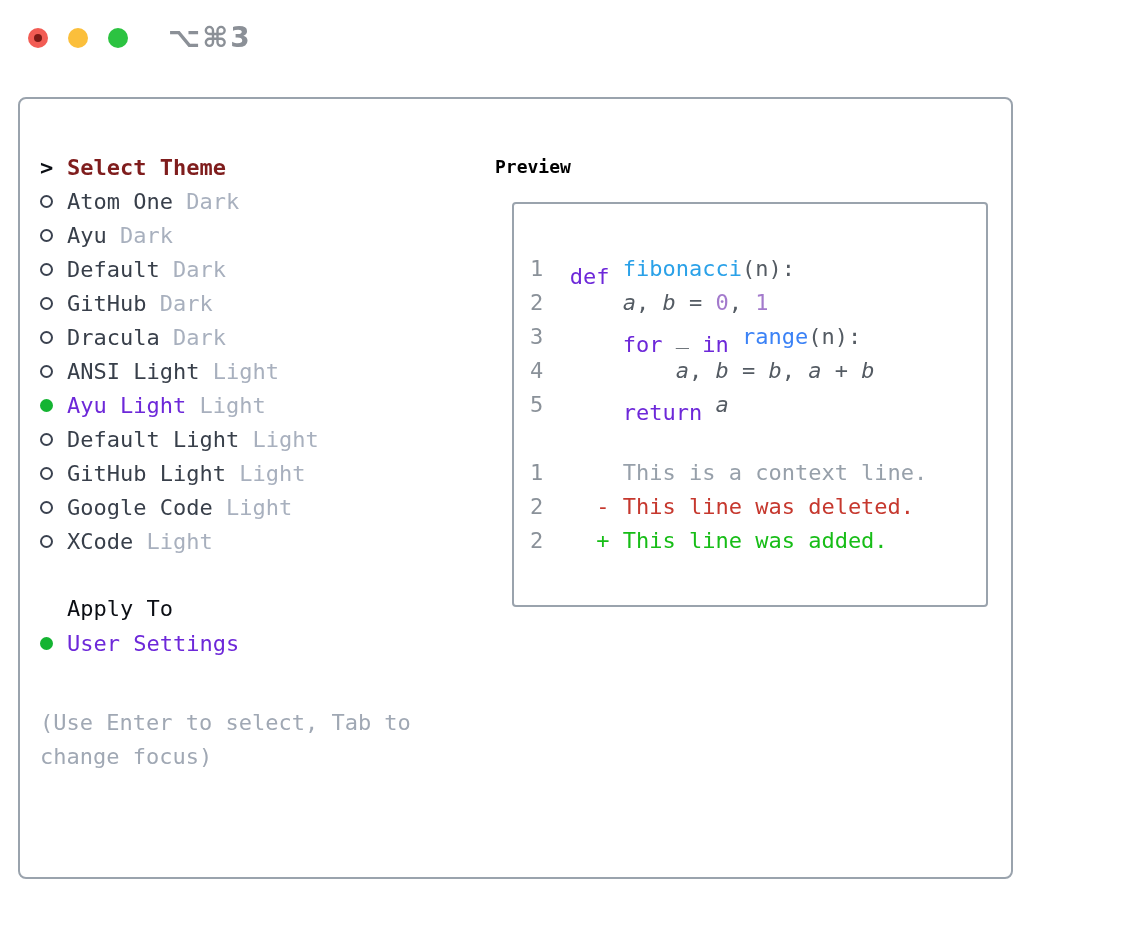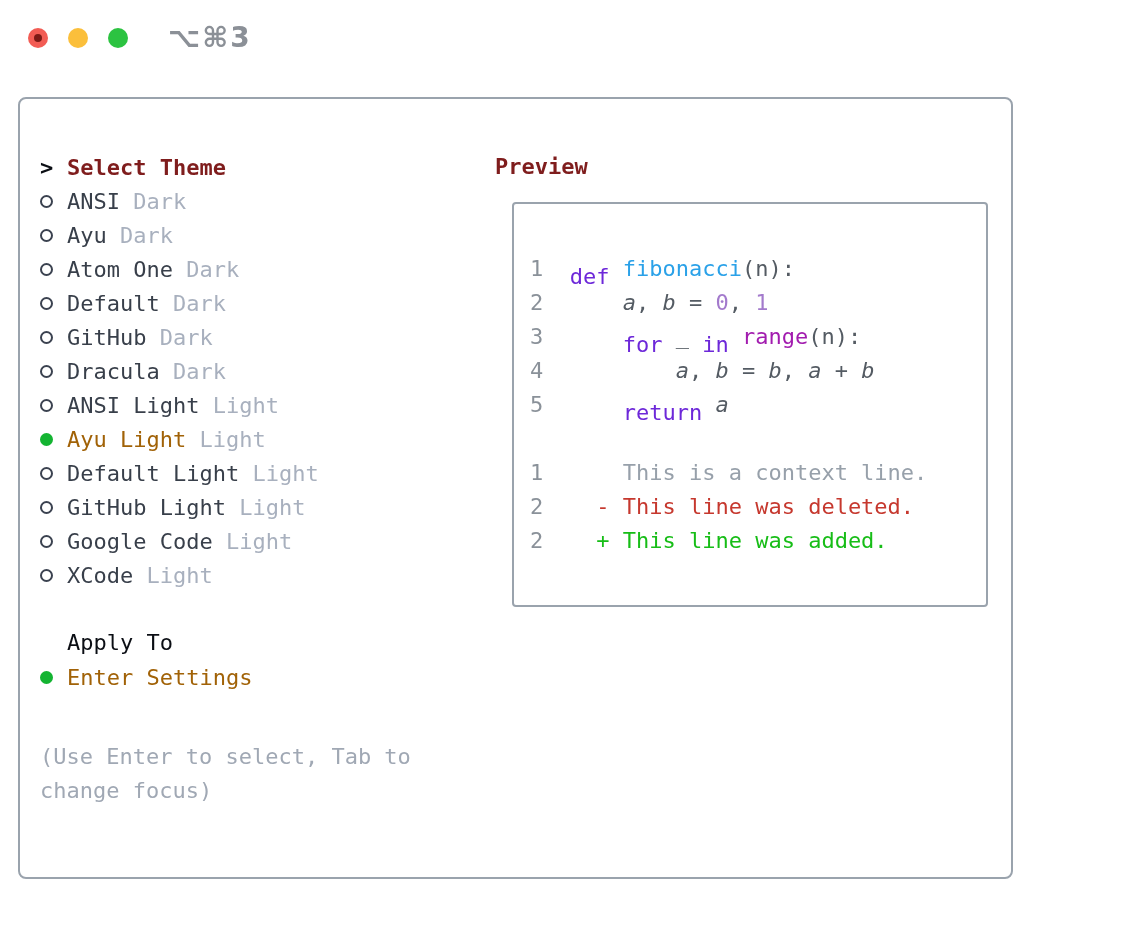--- a/index.html
+++ b/index.html
@@ -35,45 +35,45 @@
   .row { display:flex; align-items:center; height:34px; white-space:pre; }
   .marker-cell { width:27px; display:inline-flex; align-items:center; flex:0 0 27px; }
   .arrow { font-weight:bold; color:#0b0e14; }
   .radio {
     width:13px; height:13px; border-radius:50%;
     border:2px solid #3b4250; display:inline-block;
   }
   .radio.selected { border-color:#14b432; background:#14b432; }
   .header-label { font-weight:bold; color:#7f1d1d; }
   .theme-name { color:#383f4a; }
-  .theme-name.selected { color:#a16207; }
+  .theme-name.selected { color:#6d28d9; }
   .variant { color:#a8b0be; }
   .spacer { height:34px; }
   .apply-header { margin-left:27px; font-weight:normal; color:#0b0e14; height:34px; line-height:34px; }
   .help {
     width:392px; margin-top:12px; line-height:34px;
     color:#a0a8b4; white-space:normal;
   }
 
   
   .preview-header {
     position:absolute; left:475px; top:51px; height:34px; line-height:34px;
-    font-size:22px; font-weight:bold; color:#7f1d1d;
+    font-size:18px; font-weight:bold; color:#000000;
   }
   .preview-box {
     position:absolute; left:492px; top:103px; width:476px; height:405px;
     border:2px solid #9aa3ad; border-radius:4px; background:#ffffff;
     padding:14px 0 0 16px; overflow:hidden; font-size:22px;
   }
   .pline { height:34px; line-height:34px; white-space:pre; display:flex; }
   .ln { color:#8a9199; width:2ch; flex:0 0 auto; }
   .tok-keyword  { color:#6d28d9;margin-top:8px; }
   .tok-function { color:#2aa1e8; }
   .tok-number   { color:#a37acc; }
-  .tok-builtin  { color:#a21caf; }
+  .tok-builtin  { color:#3b82f6; }
   .tok-fg       { color:#545b63; }
   .tok-var      { color:#545b63; font-style:italic; }
   .diff-context { color:#97a0aa; }
   .diff-removed { color:#c6382e; }
   .diff-added   { color:#17bd17; }
 </style>
 </head>
 <body>
 
 <div class="window">
@@ -87,40 +87,39 @@
 
   <div class="content-box">
 
     <div class="left-col">
       <div class="row">
         <span class="marker-cell"><span class="arrow">&gt;</span></span>
         <span class="header-label">Select Theme</span>
       </div>
 
       <div id="theme-list">
-          <div class="row"><span class="marker-cell"><span class="radio"></span></span><span><span class="theme-name">ANSI</span> <span class="variant">Dark</span></span></div>
+          <div class="row"><span class="marker-cell"><span class="radio"></span></span><span><span class="theme-name">Atom One</span> <span class="variant">Dark</span></span></div>
           <div class="row"><span class="marker-cell"><span class="radio"></span></span><span><span class="theme-name">Ayu</span> <span class="variant">Dark</span></span></div>
-          <div class="row"><span class="marker-cell"><span class="radio"></span></span><span><span class="theme-name">Atom One</span> <span class="variant">Dark</span></span></div>
           <div class="row"><span class="marker-cell"><span class="radio"></span></span><span><span class="theme-name">Default</span> <span class="variant">Dark</span></span></div>
           <div class="row"><span class="marker-cell"><span class="radio"></span></span><span><span class="theme-name">GitHub</span> <span class="variant">Dark</span></span></div>
           <div class="row"><span class="marker-cell"><span class="radio"></span></span><span><span class="theme-name">Dracula</span> <span class="variant">Dark</span></span></div>
           <div class="row"><span class="marker-cell"><span class="radio"></span></span><span><span class="theme-name">ANSI Light</span> <span class="variant">Light</span></span></div>
           <div class="row"><span class="marker-cell"><span class="radio selected"></span></span><span><span class="theme-name selected">Ayu Light</span> <span class="variant">Light</span></span></div>
           <div class="row"><span class="marker-cell"><span class="radio"></span></span><span><span class="theme-name">Default Light</span> <span class="variant">Light</span></span></div>
           <div class="row"><span class="marker-cell"><span class="radio"></span></span><span><span class="theme-name">GitHub Light</span> <span class="variant">Light</span></span></div>
           <div class="row"><span class="marker-cell"><span class="radio"></span></span><span><span class="theme-name">Google Code</span> <span class="variant">Light</span></span></div>
           <div class="row"><span class="marker-cell"><span class="radio"></span></span><span><span class="theme-name">XCode</span> <span class="variant">Light</span></span></div>
         </div>
 
       <div class="spacer"></div>
 
       <div class="apply-header">Apply To</div>
 
       <div id="apply-list">
-          <div class="row"><span class="marker-cell"><span class="radio selected"></span></span><span class="theme-name selected">Enter Settings</span></div>
+          <div class="row"><span class="marker-cell"><span class="radio selected"></span></span><span class="theme-name selected">User Settings</span></div>
         </div>
 
       <div class="spacer"></div>
 
       <div class="help">(Use Enter to select, Tab to change focus)</div>
     </div>
 
     <div class="preview-header">Preview</div>
 
     <div class="preview-box">

